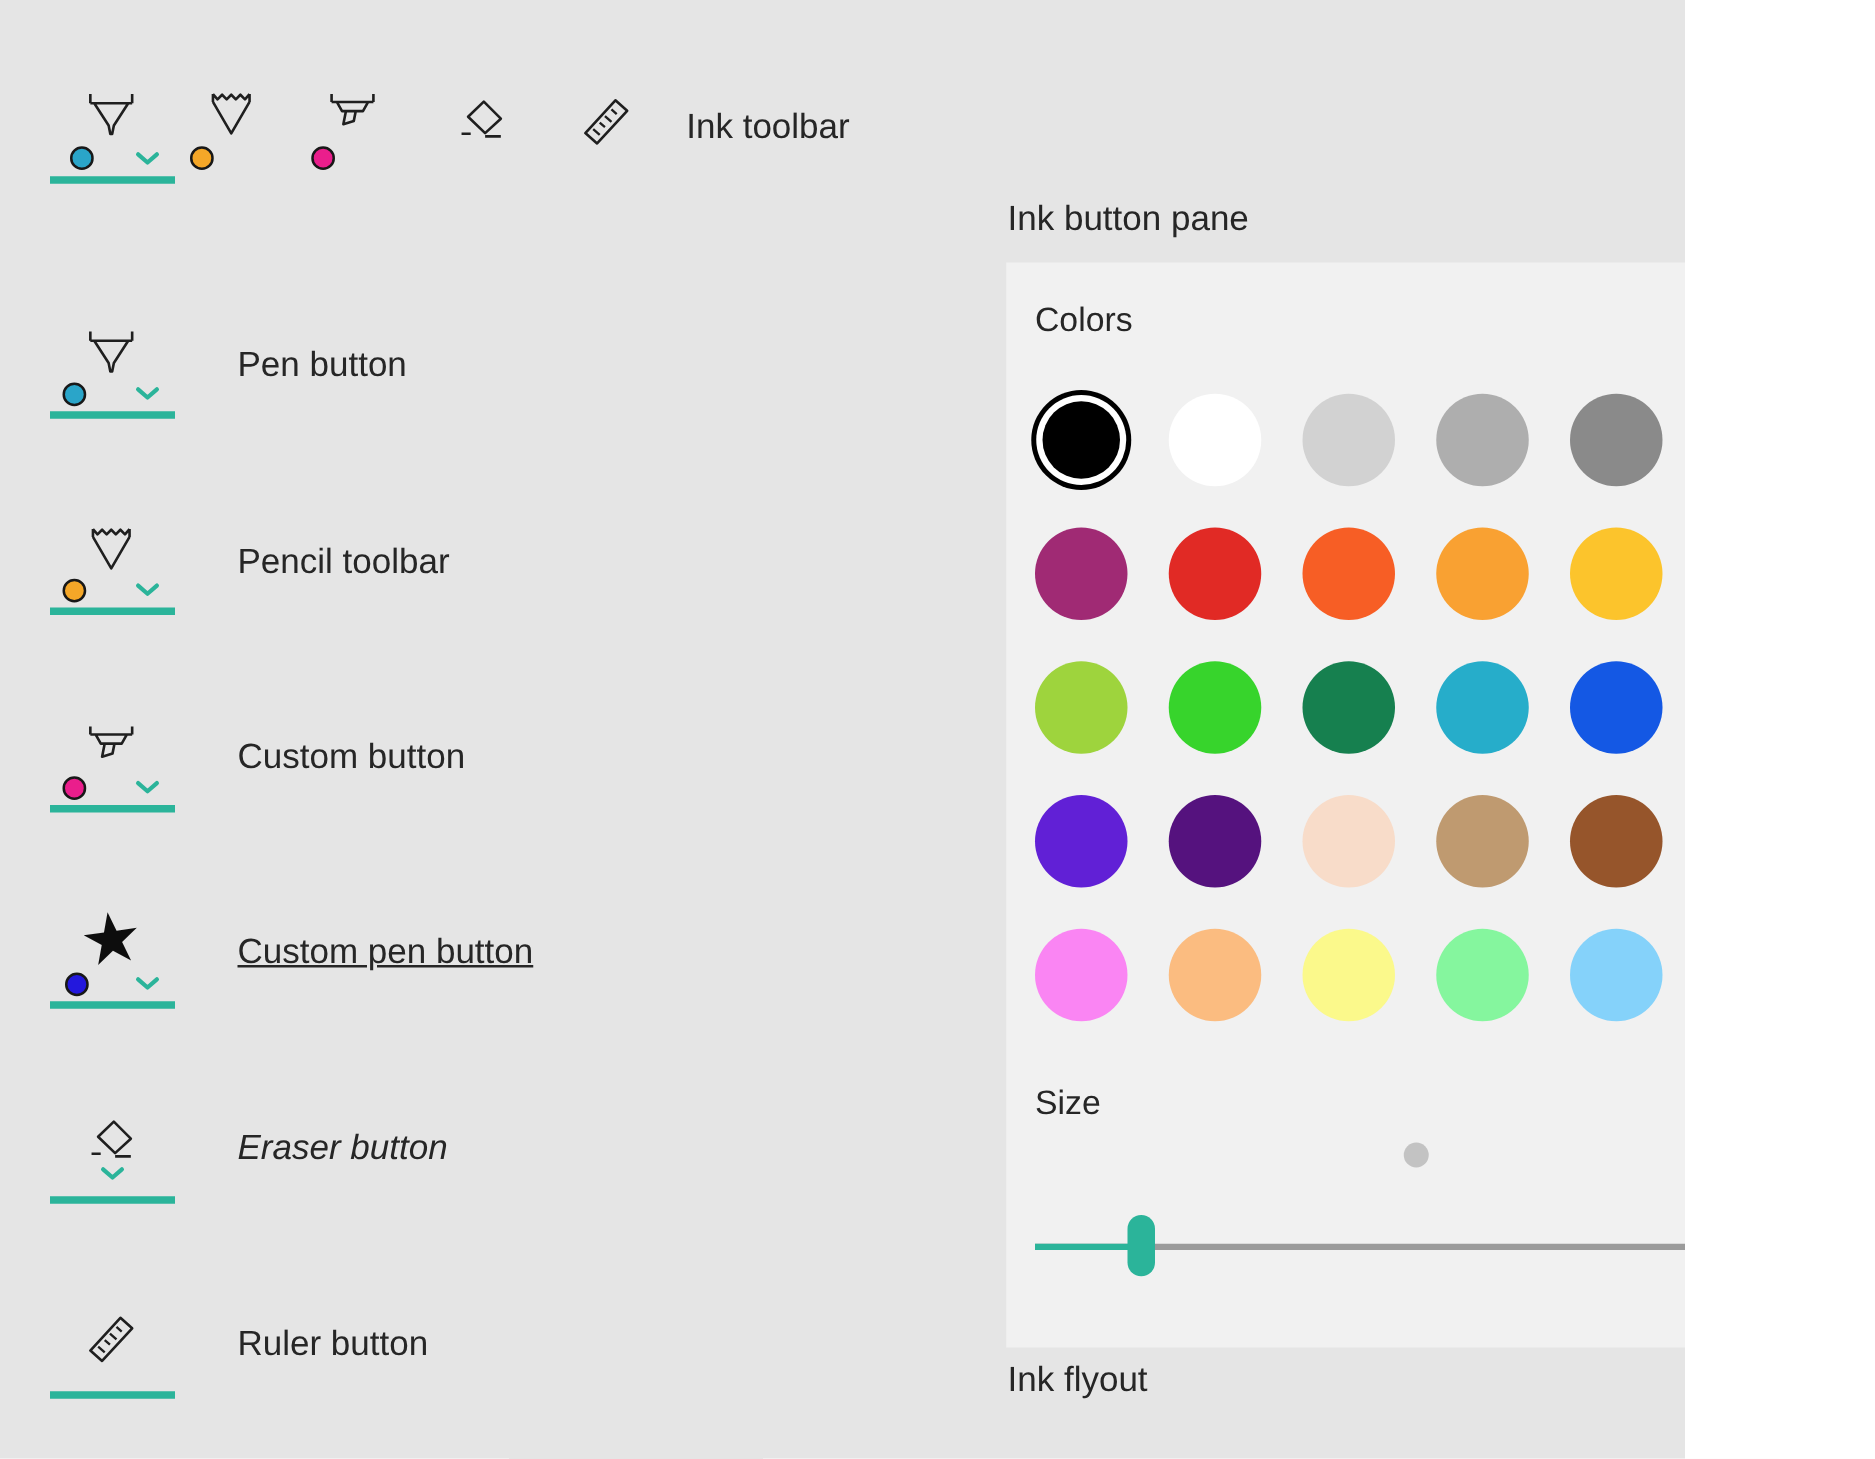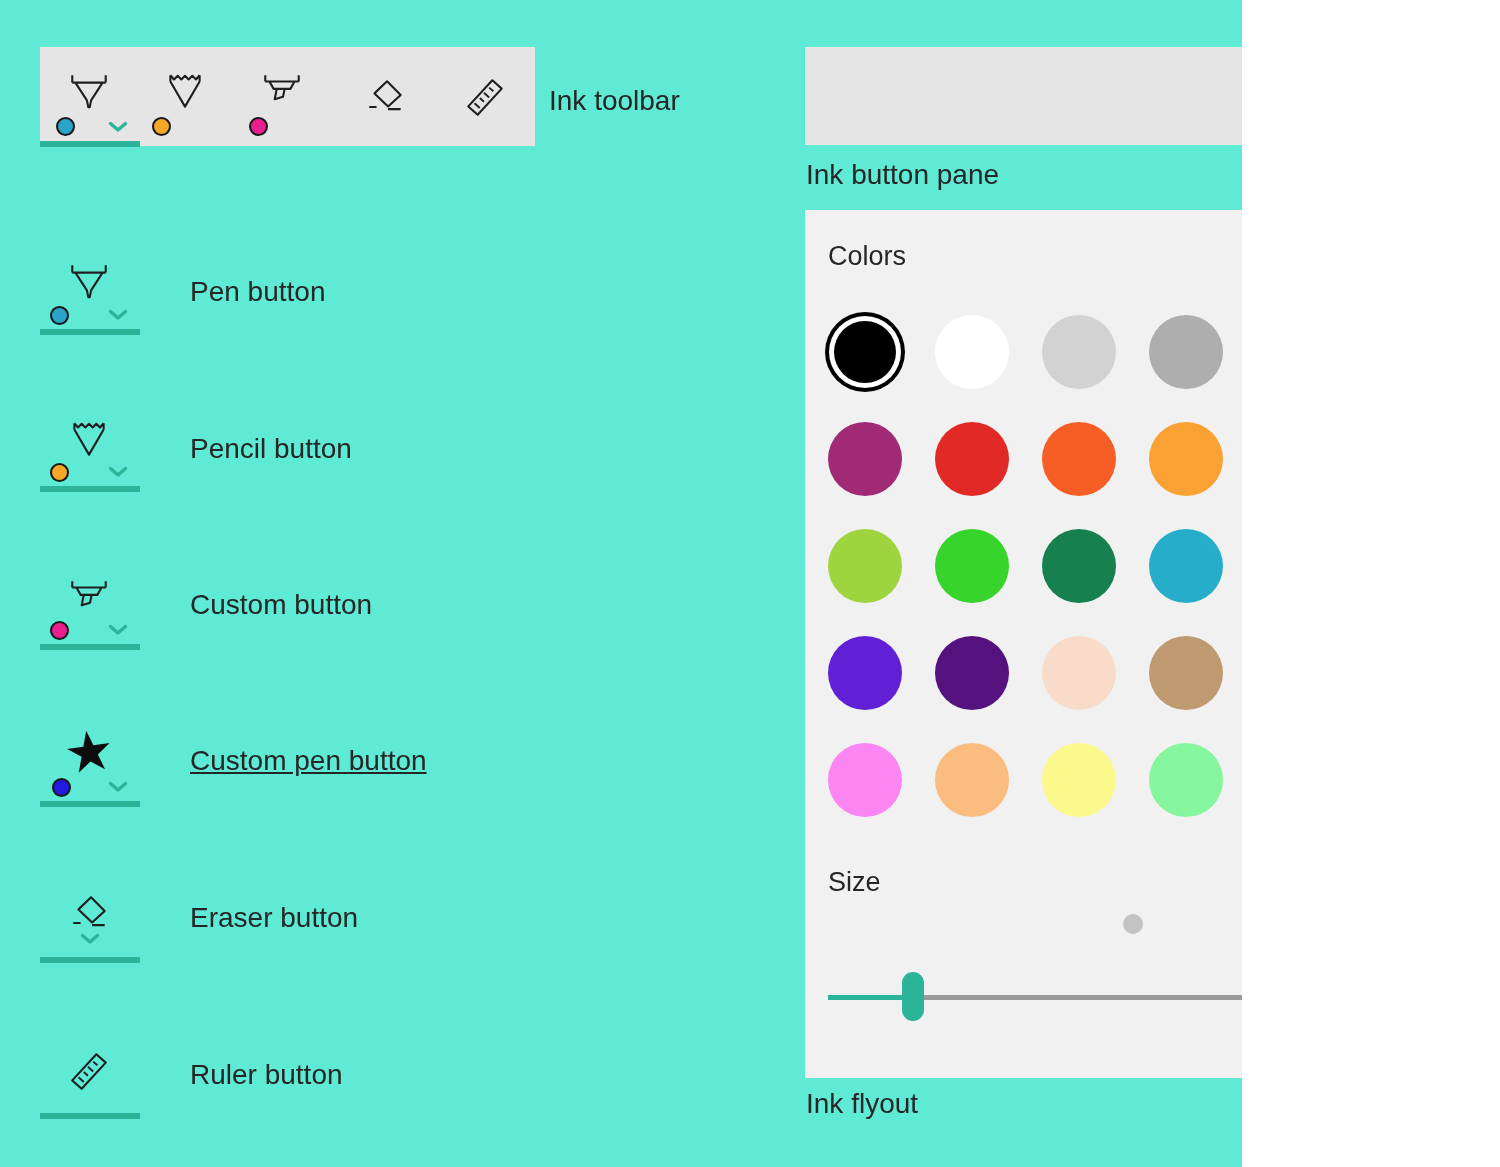--- a/index.html
+++ b/index.html
@@ -1,17 +1,17 @@
 <!DOCTYPE html>
 <html style="--teal: #2bb49a; --icon: #1f1f1f; --text: #262626; --toolbar-bg: #e5e5e5; --flyout-bg: #f1f1f1; --track: #9b9b9b; --dot-preview: #c3c3c3;"><head>
 <meta charset="utf-8">
 <style>
   html,body{margin:0;padding:0;background:#ffffff;}
   .canvas{
-    position:relative;width:1242px;height:1167px;background:#5eead4;overflow:hidden;
+    position:relative;width:1348px;height:1167px;background:#e5e5e5;overflow:hidden;
     font-family:"Liberation Sans","DejaVu Sans",sans-serif;color:var(--text,#262626);
   }
   .graybox{position:absolute;background:var(--toolbar-bg,#e5e5e5);}
   .flyout{position:absolute;background:var(--flyout-bg,#f1f1f1);}
   .caption{position:absolute;font-size:28px;line-height:32px;color:var(--text,#262626);white-space:nowrap;}
   .sectitle{position:absolute;font-size:27px;line-height:30px;color:var(--text,#262626);}
   .underline{position:absolute;height:6px;background:var(--teal,#2bb49a);}
   .dot{position:absolute;width:15px;height:15px;border-radius:50%;border:2.5px solid #181818;}
   .chev{position:absolute;width:20px;height:12px;}
   .icon{position:absolute;}
@@ -73,21 +73,21 @@
   <div class="caption" style="left:190px;top:276px;">Pen button</div>
 
   <svg class="icon" style="left:66px;top:420px;" width="46" height="40" viewBox="0 0 44 38">
     <path d="M8 9 V3 M36 9 V3 M8 9 L22 33 L36 9 M8 3 L11.5 7 L15 3.5 L18.5 7 L22 3.5 L25.5 7 L29 3.5 L32.5 7 L36 3" fill="none" stroke="var(--icon,#1f1f1f)" stroke-width="2" stroke-linejoin="round"></path>
   </svg>
   <div class="dot" style="left: 50px; top: 463px; background-color: rgb(245, 167, 40);"></div>
   <svg class="chev" style="left:108px;top:466px;" viewBox="0 0 20 12">
     <path d="M2.5 2.5 L10 9 L17.5 2.5" fill="none" style="stroke:var(--teal,#2bb49a)" stroke-width="3.4" stroke-linecap="round" stroke-linejoin="round"></path>
   </svg>
   <div class="underline" style="left:40px;top:486px;width:100px;"></div>
-  <div class="caption" style="left:190px;top:433px;">Pencil button</div>
+  <div class="caption" style="left:190px;top:433px;">Pencil toolbar</div>
 
   <svg class="icon" style="left:66px;top:578px;" width="46" height="40" viewBox="0 0 44 38">
     <path d="M6 9 V3 M38 9 V3 M6 9 H38 M10 9 L14 16 H30 L34 9 M17 16 L15 26 L23 23.5 L24.5 16" fill="none" stroke="var(--icon,#1f1f1f)" stroke-width="2" stroke-linejoin="round"></path>
   </svg>
   <div class="dot" style="left: 50px; top: 621px; background-color: rgb(234, 30, 140);"></div>
   <svg class="chev" style="left:108px;top:624px;" viewBox="0 0 20 12">
     <path d="M2.5 2.5 L10 9 L17.5 2.5" fill="none" style="stroke:var(--teal,#2bb49a)" stroke-width="3.4" stroke-linecap="round" stroke-linejoin="round"></path>
   </svg>
   <div class="underline" style="left:40px;top:644px;width:100px;"></div>
   <div class="caption" style="left:190px;top:589px;">Custom button</div>
@@ -100,21 +100,21 @@
   <div class="underline" style="left:40px;top:801px;width:100px;"></div>
   <div class="caption" style="left:190px;top:745px;text-decoration:underline;">Custom pen button</div>
 
   <svg class="icon" style="left:68px;top:894px;" width="44" height="36" viewBox="0 0 42 34">
     <path d="M22 3 L35 16 L23 27 L10 14.5 Z M5 27.5 H12 M23 29.5 H35" fill="none" stroke="var(--icon,#1f1f1f)" stroke-width="2" stroke-linejoin="round"></path>
   </svg>
   <svg class="chev" style="left:80px;top:933px;" viewBox="0 0 20 12">
     <path d="M2.5 2.5 L10 9 L17.5 2.5" fill="none" style="stroke:var(--teal,#2bb49a)" stroke-width="3.4" stroke-linecap="round" stroke-linejoin="round"></path>
   </svg>
   <div class="underline" style="left:40px;top:957px;width:100px;"></div>
-  <div class="caption" style="left:190px;top:902px;">Eraser button</div>
+  <div class="caption" style="left:190px;top:902px;font-style:italic;">Eraser button</div>
 
   <svg class="icon" style="left:66px;top:1048px;" width="46" height="46" viewBox="0 0 44 44">
     <path d="M6 31 L29 6 L38 14 L15 39 Z" fill="none" stroke="var(--icon,#1f1f1f)" stroke-width="2" stroke-linejoin="round"></path>
     <path d="M12 28 l5 4.5 M17 23 l4 3.5 M21 18 l5 4.5 M26 13 l4 3.5" fill="none" stroke="var(--icon,#1f1f1f)" stroke-width="1.8"></path>
   </svg>
   <div class="underline" style="left:40px;top:1113px;width:100px;"></div>
   <div class="caption" style="left:190px;top:1059px;">Ruler button</div>
 
   <div class="graybox" style="left:805px;top:47px;width:593px;height:98px;"></div>
   <div class="caption" style="left:806px;top:159px;">Ink button pane</div>

